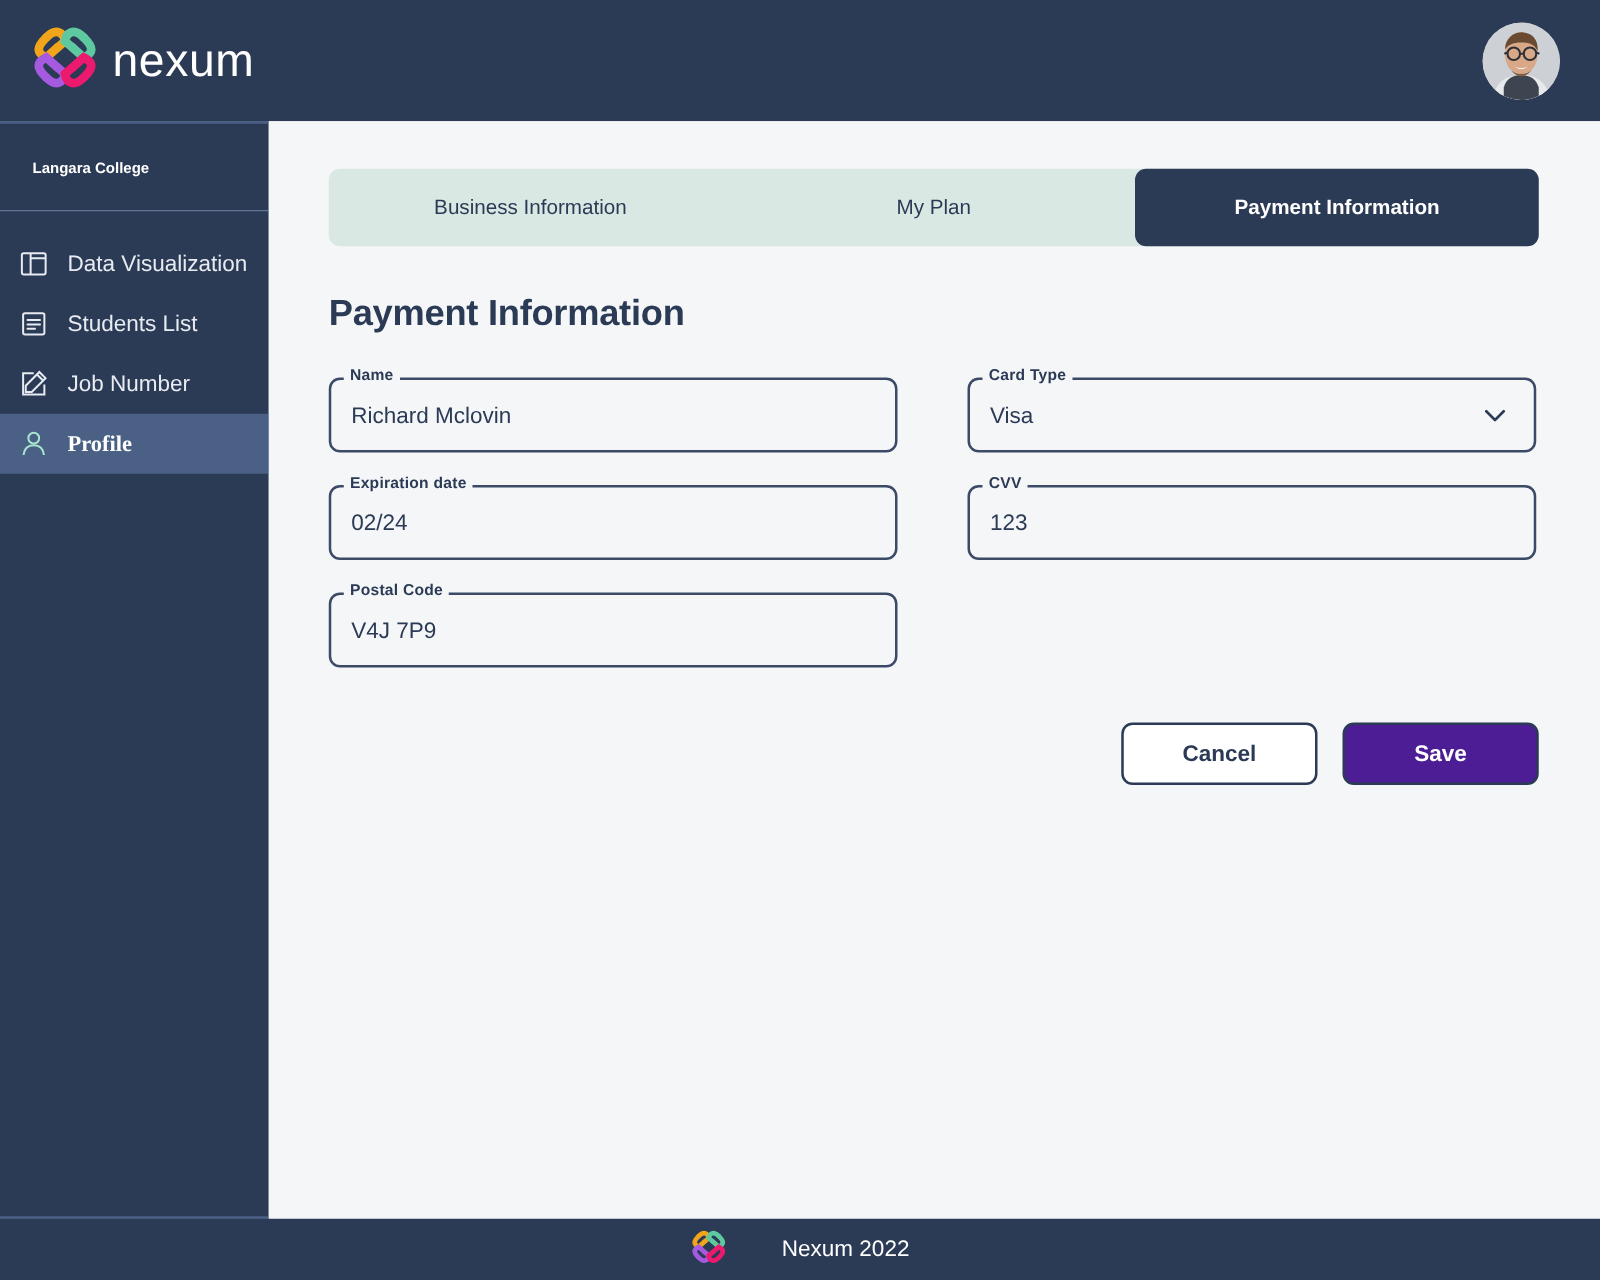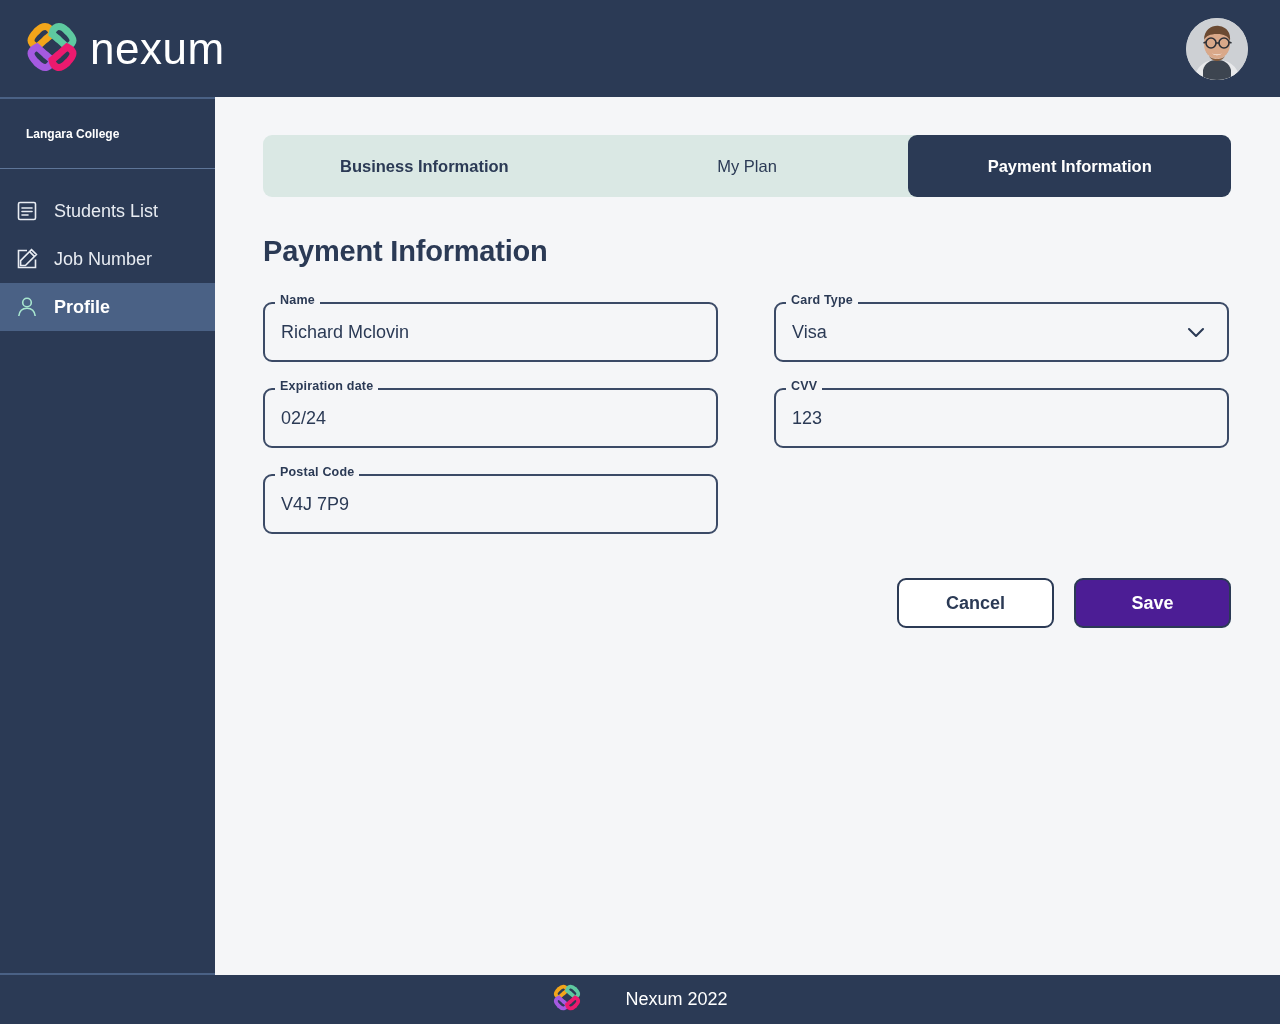--- a/index.html
+++ b/index.html
@@ -37,21 +37,21 @@
   }
 
   .brand {
     display: flex;
     align-items: center;
     gap: 10px;
   }
 
   .brand-name {
     color: #ffffff;
-    font-size: 44px;
+    font-size: 37px;
     font-weight: 400;
     letter-spacing: 0.5px;
   }
 
   .avatar {
     width: 62px;
     height: 62px;
     border-radius: 50%;
     overflow: hidden;
     background: #c9ccd1;
@@ -94,20 +94,21 @@
     padding-left: 14px;
     color: #e8ecf2;
     font-size: 18px;
     cursor: pointer;
   }
 
   .nav-item.active {
     background: #4a6185;
     font-weight: bold;
     color: #ffffff;
+    font-family: Liberation Serif, serif;
   }
 
   .nav-icon {
     width: 26px;
     height: 26px;
     flex: none;
     display: flex;
     align-items: center;
     justify-content: center;
   }
@@ -137,21 +138,21 @@
     flex: 1;
     display: flex;
     align-items: center;
     justify-content: center;
     font-size: 16.5px;
     color: #2b3a55;
     cursor: pointer;
     border-radius: 9px;
   }
 
-  .tab.bold { font-weight: bold; }
+  .tab.bold { font-weight: normal; }
 
   .tab.active {
     background: #2b3a55;
     color: #ffffff;
     font-weight: bold;
     border-radius: 9px;
   }
 
   .page-title {
     margin-top: 38px;
@@ -312,20 +313,30 @@
     </div>
   </div>
 
   <div class="sidebar">
     <div class="org-block">
       <span class="org-name">Langara College</span>
     </div>
 
     <div class="nav">
 
+      <div class="nav-item">
+        <span class="nav-icon">
+          <svg width="24" height="24" viewBox="0 0 24 24" fill="none" stroke="#e8ecf2" stroke-width="1.6">
+            <rect x="2.5" y="3.5" width="19" height="17" rx="1.5"></rect>
+            <path d="M9.5 3.5 L9.5 20.5"></path>
+            <path d="M9.5 7.5 L21.5 7.5"></path>
+          </svg>
+        </span>
+        <span>Data Visualization</span>
+      </div>
 
       <div class="nav-item">
         <span class="nav-icon">
           <svg width="24" height="24" viewBox="0 0 24 24" fill="none" stroke="#e8ecf2" stroke-width="1.6">
             <rect x="3.5" y="3.5" width="17" height="17" rx="1.5"></rect>
             <path d="M7 9 L17 9" stroke-linecap="round"></path>
             <path d="M7 12.5 L17 12.5" stroke-linecap="round"></path>
             <path d="M7 16 L13 16" stroke-linecap="round"></path>
           </svg>
         </span>

